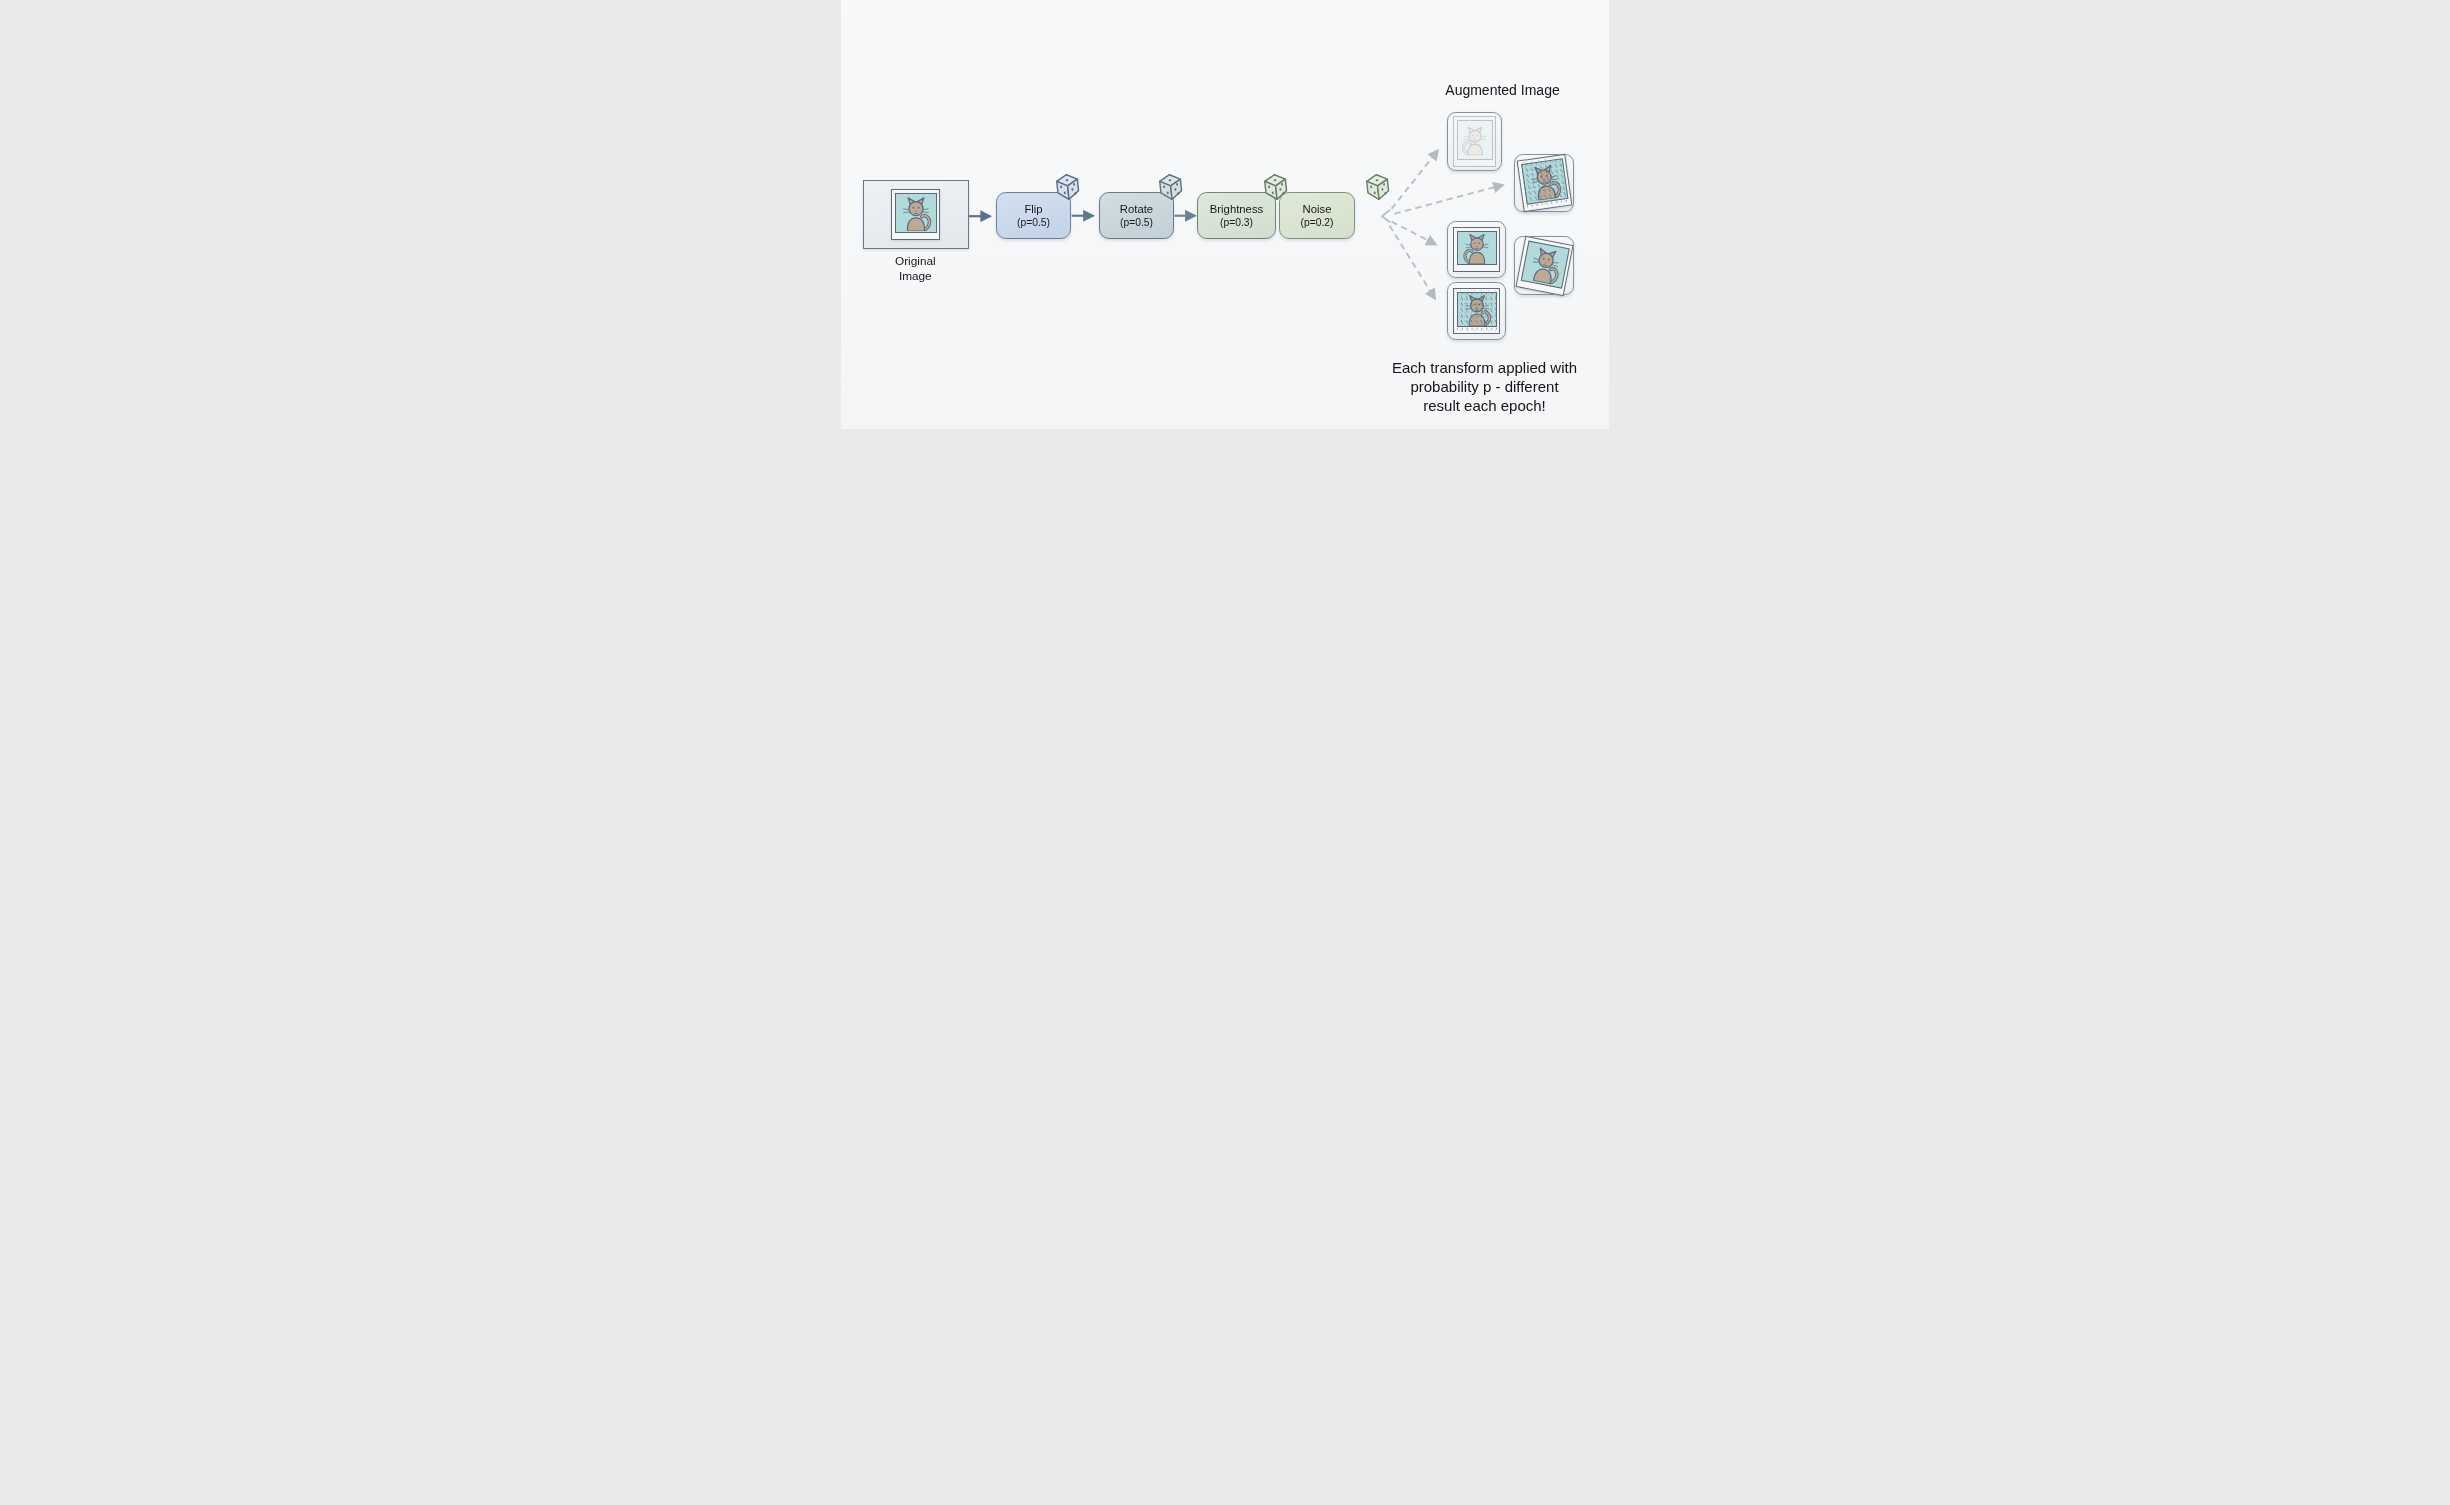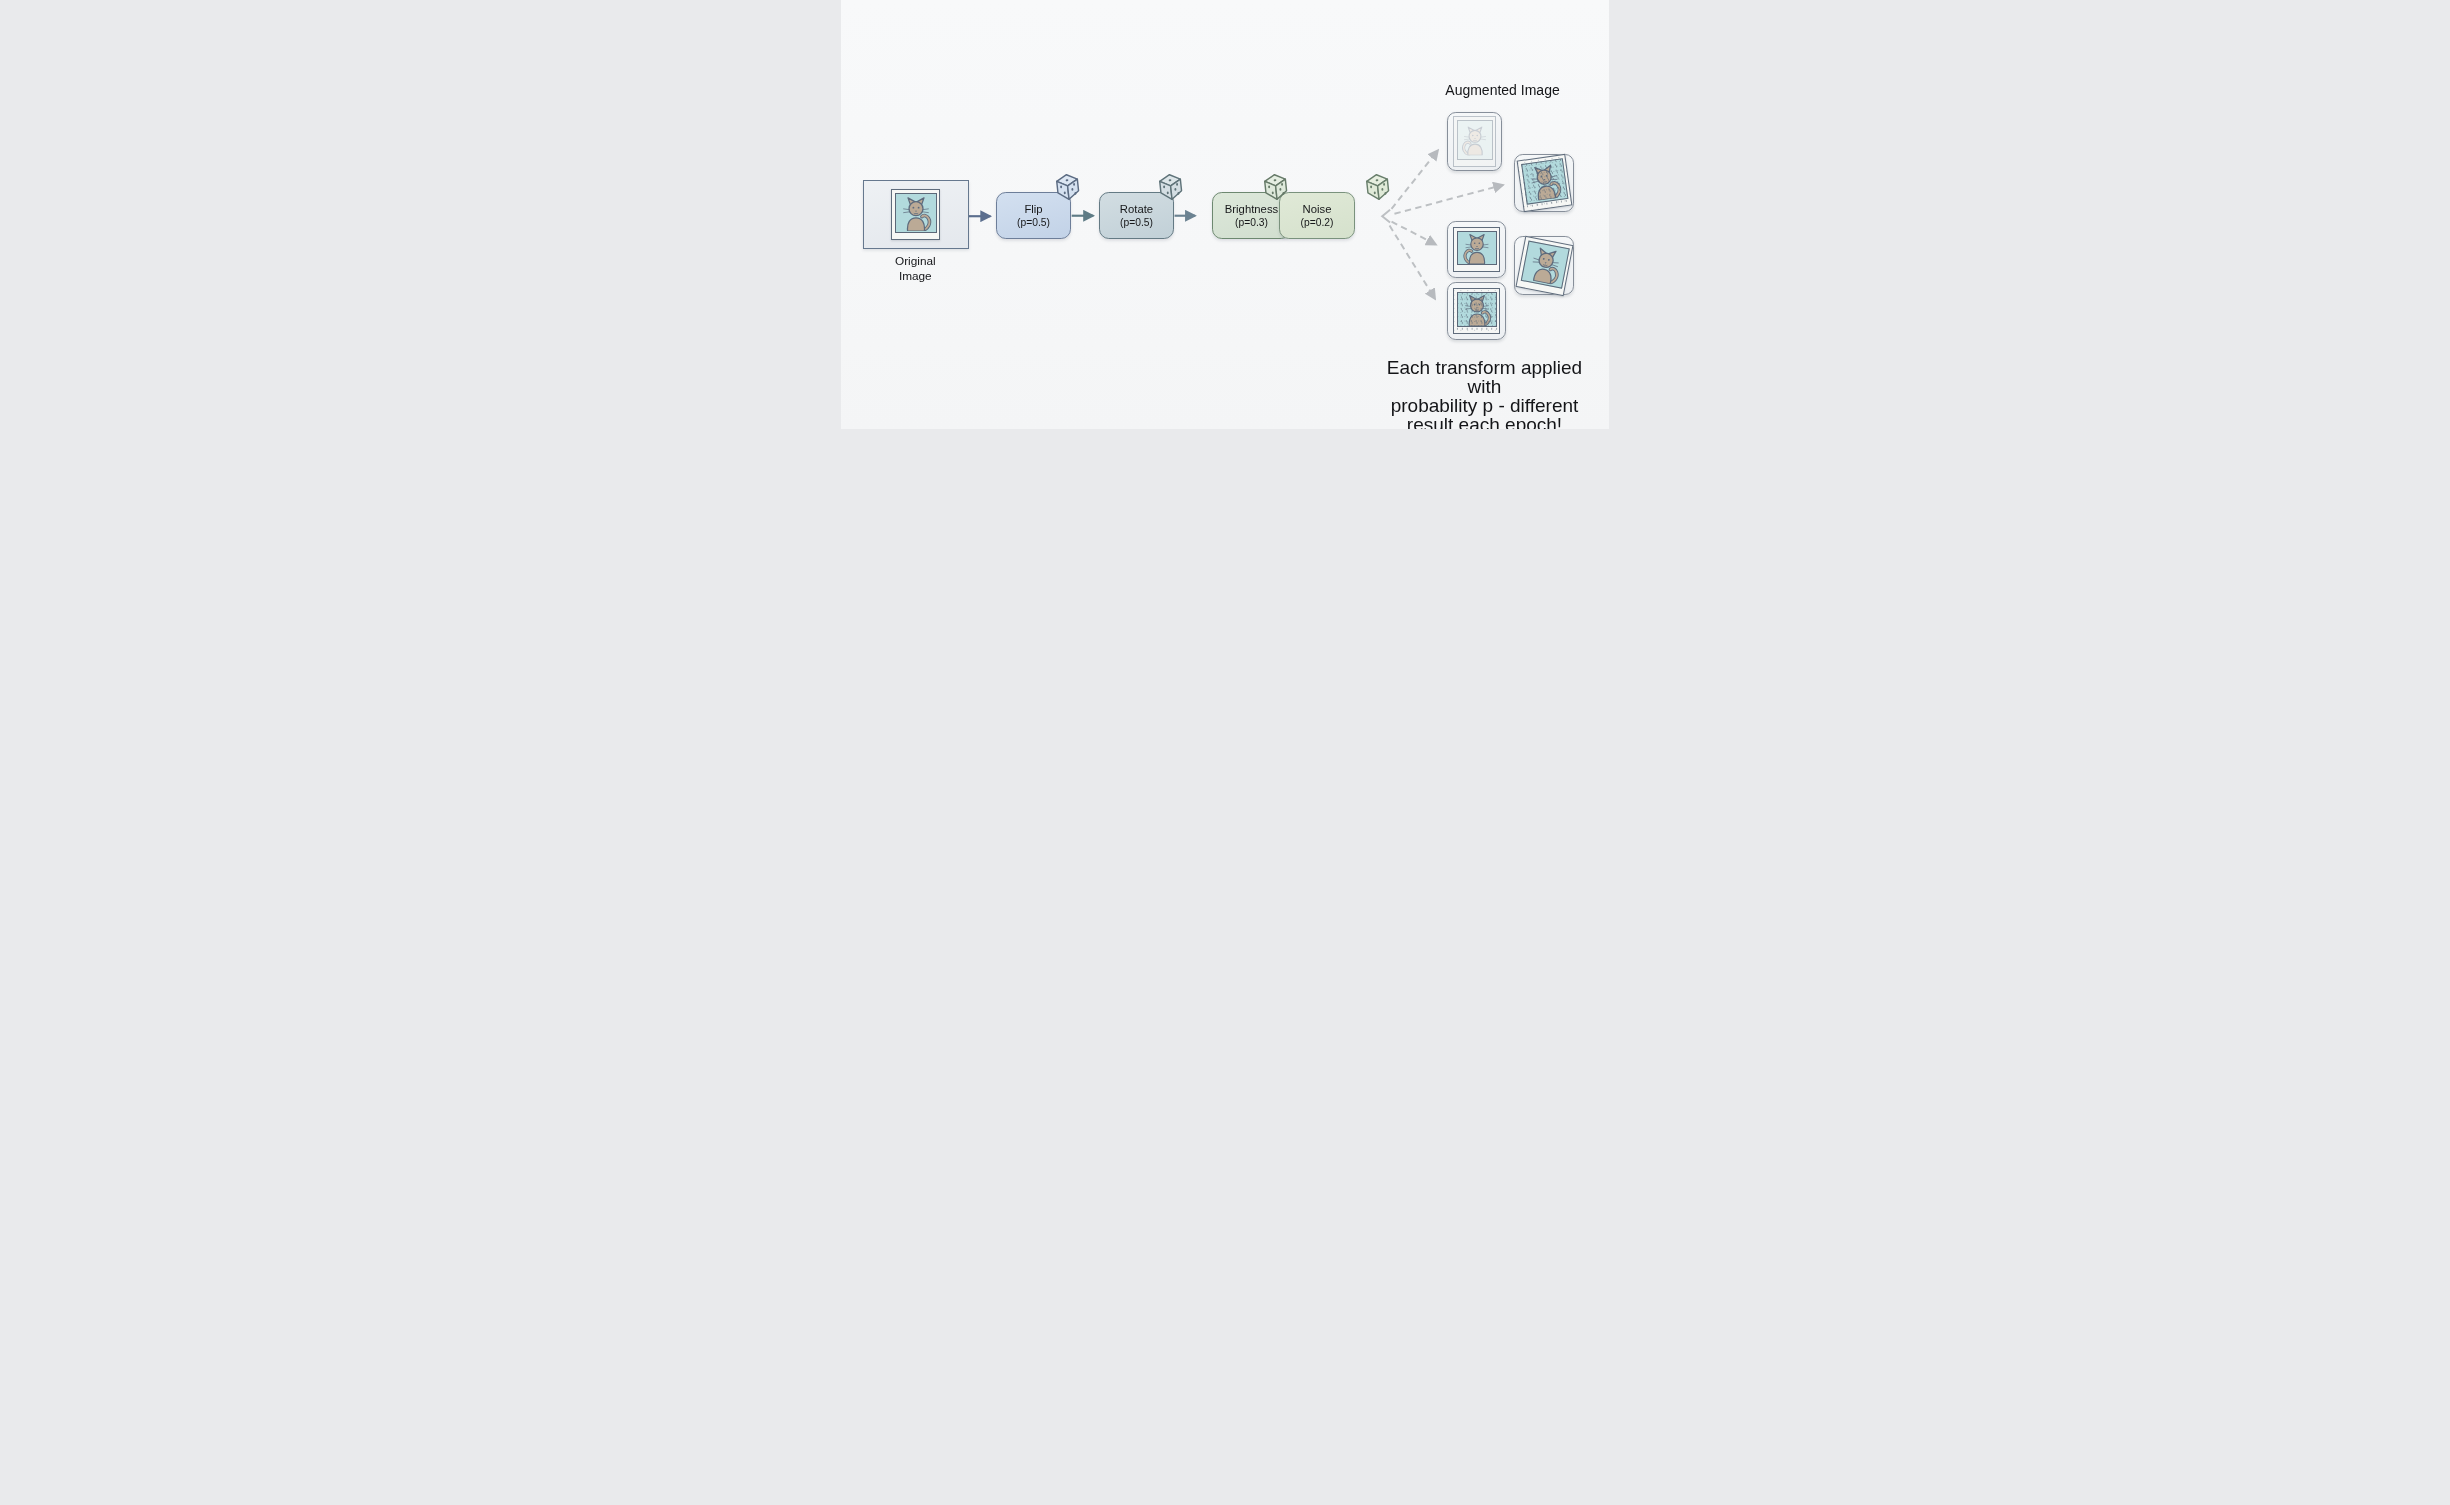--- a/index.html
+++ b/index.html
@@ -41,21 +41,21 @@
   
   .pbox{
     position:absolute;top:192px;height:47px;z-index:2;border-radius:9.8px;
     border:1.7px solid;display:flex;flex-direction:column;align-items:center;justify-content:center;
     box-sizing:border-box;box-shadow:0 1.5px 2.9px rgba(60,70,90,.13);
   }
   .pbox .l1{font-size:11.3px;color:#17181a;}
   .pbox .l2{font-size:10.3px;color:#17181a;margin-top:2px;}
   .pbox-flip      {left:155px;width:75px;background:linear-gradient(165deg,#d3e0f0,#c2d2e7);border-color:#6d7e99;}
   .pbox-rotate    {left:258px;width:75px;background:linear-gradient(165deg,#d2dde2,#c1d0d7);border-color:#647a84;text-align:right;}
-  .pbox-brightness{left:371px;width:79px;background:linear-gradient(165deg,#dde8da,#d1decf);border-color:#6d8870;}
+  .pbox-brightness{left:356px;width:79px;background:linear-gradient(165deg,#dde8da,#d1decf);border-color:#6d8870;}
   .pbox-noise     {left:438px;width:76px;background:linear-gradient(165deg,#e0e9d7,#d5e1cc);border-color:#7a927d;}
   
   .dice{position:absolute;top:173px;width:25.5px;height:28px;z-index:3;transform:rotate(-6deg);}
   .dice svg{width:100%;height:100%;display:block;}
   .dice-flip      {left:214px;--dice-fill:#d5e1f0;--dice-top:#dde7f3;--dice-line:#5c6c83;}
   .dice-rotate    {left:317px;--dice-fill:#d4dee3;--dice-top:#dce5e8;--dice-line:#5f7379;}
   .dice-brightness{left:422px;--dice-fill:#dee9db;--dice-top:#e5eee2;--dice-line:#667a68;}
   .dice-noise     {left:524px;--dice-fill:#e0ead8;--dice-top:#e7efe0;--dice-line:#697f6c;}
   
   .out-heading{
@@ -90,21 +90,21 @@
     content:"";position:absolute;inset:0;pointer-events:none;
     background-image:
       radial-gradient(rgba(85,100,115,.55) 0.5px, transparent 0.7px),
       radial-gradient(rgba(85,100,115,.40) 0.5px, transparent 0.7px);
     background-size:4.9px 5.9px,6.9px 4.4px;
     background-position:1px 1.5px,3.4px 3.9px;
   }
   
   .caption{
     position:absolute;left:533px;top:358px;width:221px;text-align:center;
-    font-size:19px;line-height:19px;color:#141518;
+    font-size:15px;line-height:19px;color:#141518;
   }
   .caption span{display:block;}
   .defs{position:absolute;width:0;height:0;overflow:hidden;}
 </style>
 </head>
 <body>
 
 <svg class="defs" aria-hidden="true">
   <symbol id="cat-sym" viewBox="0 0 100 90">
     <path d="M68,88 C80,84 88,70 81,58 C77,51 69,49 65,54" fill="none" stroke="var(--cat-line,#5d6b7d)" stroke-width="9" stroke-linecap="round"></path>

